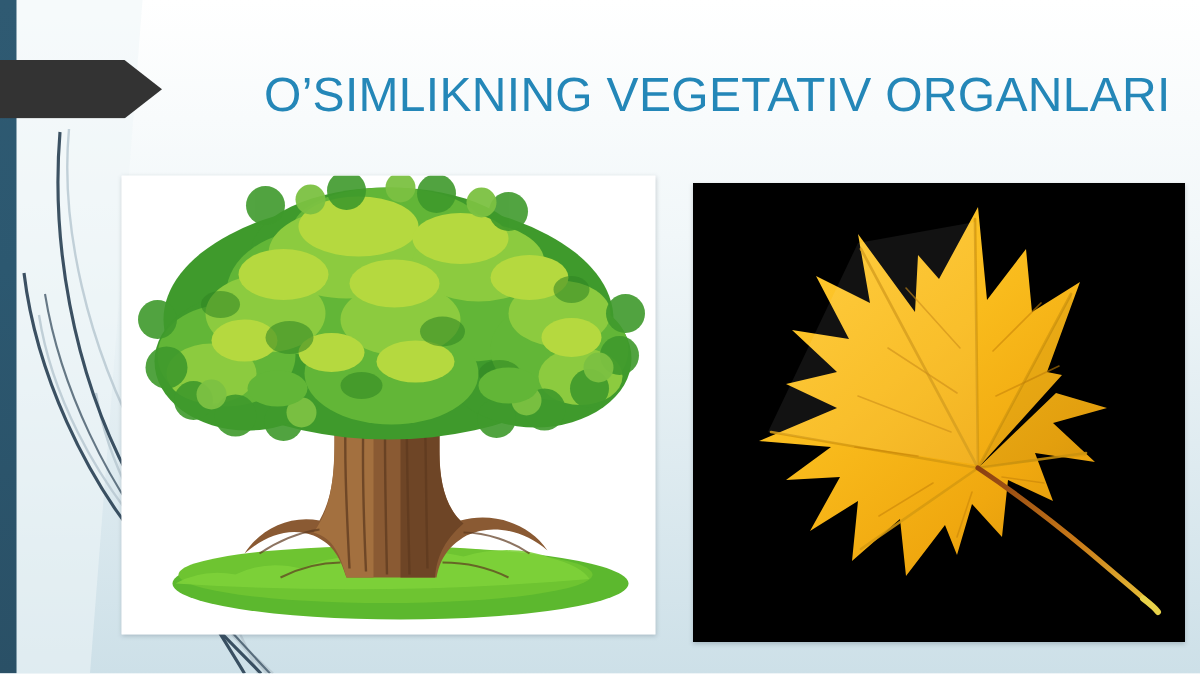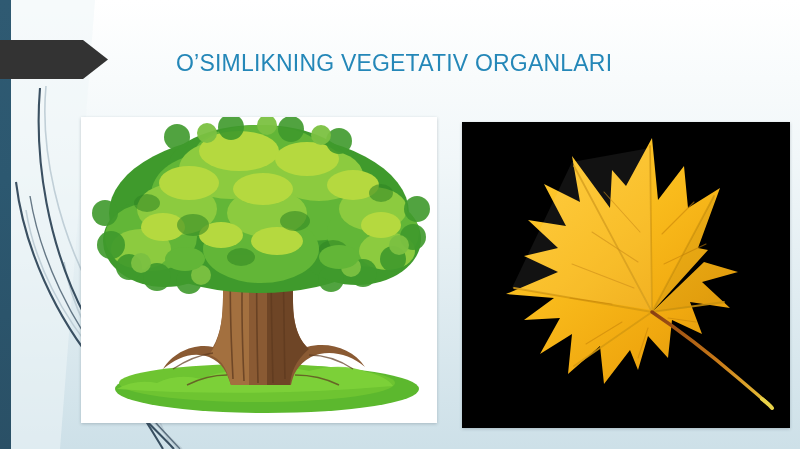--- a/index.html
+++ b/index.html
@@ -30,21 +30,21 @@
   .title-arrow {
     position:absolute; left:0; top:40px; width:108px; height:39px;
     background:#333333;
     clip-path:polygon(0 0, 83px 0, 108px 50%, 83px 100%, 0 100%);
   }
 
   
   .title {
     position:absolute; left:176px; top:43px;
     width:600px; height:40px;
-    font-size:23px; line-height:40px;
+    font-size:32px; line-height:40px;
     letter-spacing:0.2px;
     color:#2487b8;
     white-space:nowrap;
     font-weight:400;
   }
 
   
   .pic {
     position:absolute;
     overflow:hidden;

